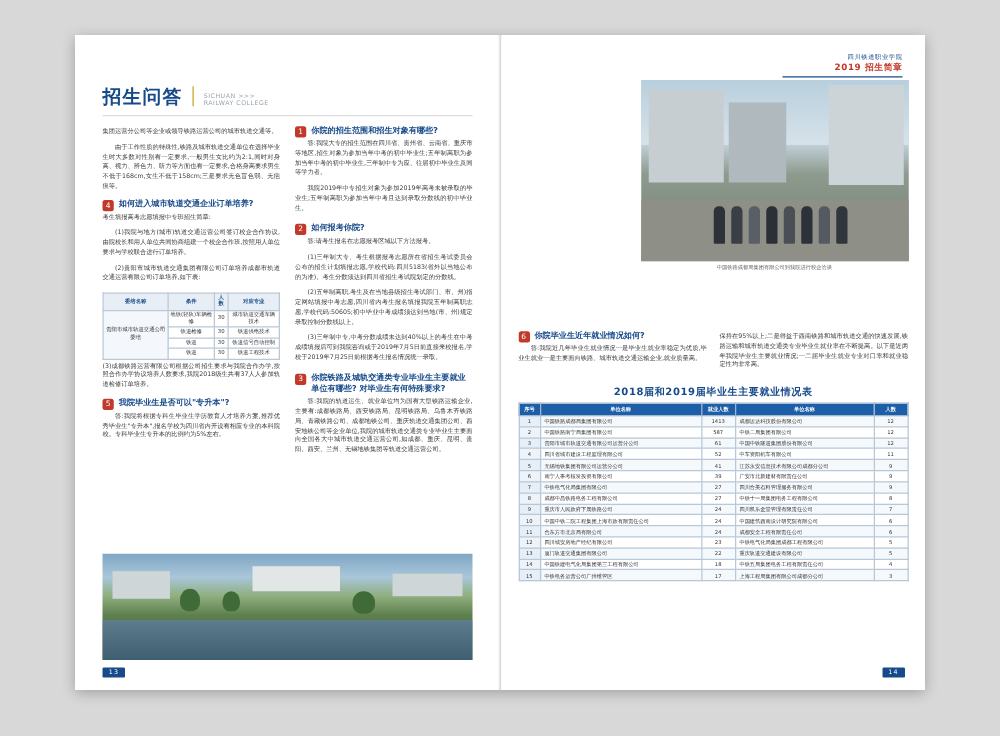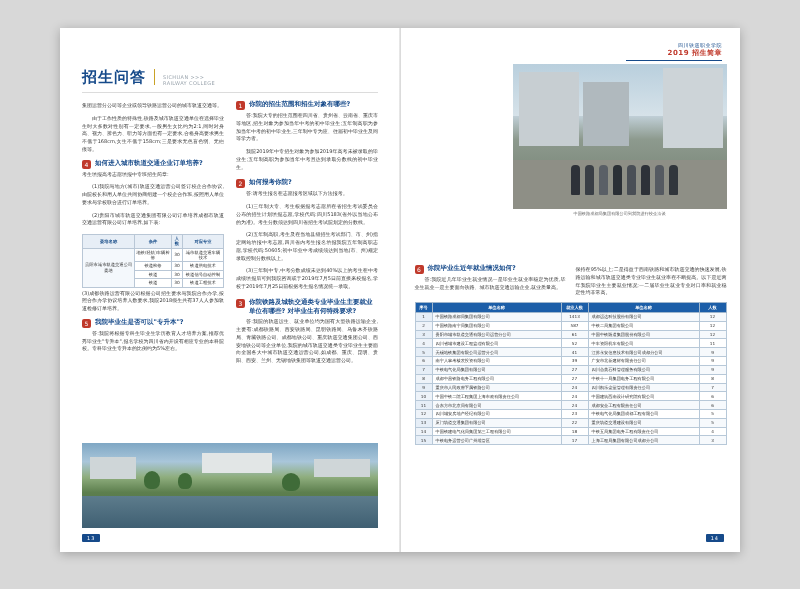--- a/index.html
+++ b/index.html
@@ -260,20 +260,21 @@
             <span class="qnum">6</span>
             <span class="qtext">你院毕业生近年就业情况如何?</span>
           </div>
           <p class="a">答:我院近几年毕业生就业情况一是毕业生就业率稳定为优质,毕业生就业一是主要面向铁路、城市轨道交通运输企业,就业质量高。</p>
         </div>
         <div class="rcol">
           <p class="a noind">保持在95%以上;二是得益于西南铁路和城市轨道交通的快速发展,铁路运输和城市轨道交通类专业毕业生就业率在不断提高。以下是近两年我院毕业生主要就业情况;一二届毕业生就业专业对口率和就业稳定性均非常高。</p>
         </div>
       </div>
 
+      <div class="rtab-title">2018届和2019届毕业生主要就业情况表</div>
 
       <table class="rtab">
         <thead>
           <tr>
             <th style="width:12px">序号</th>
             <th>单位名称</th>
             <th style="width:22px">就业人数</th>
             <th>单位名称</th>
             <th style="width:20px">人数</th>
           </tr>

